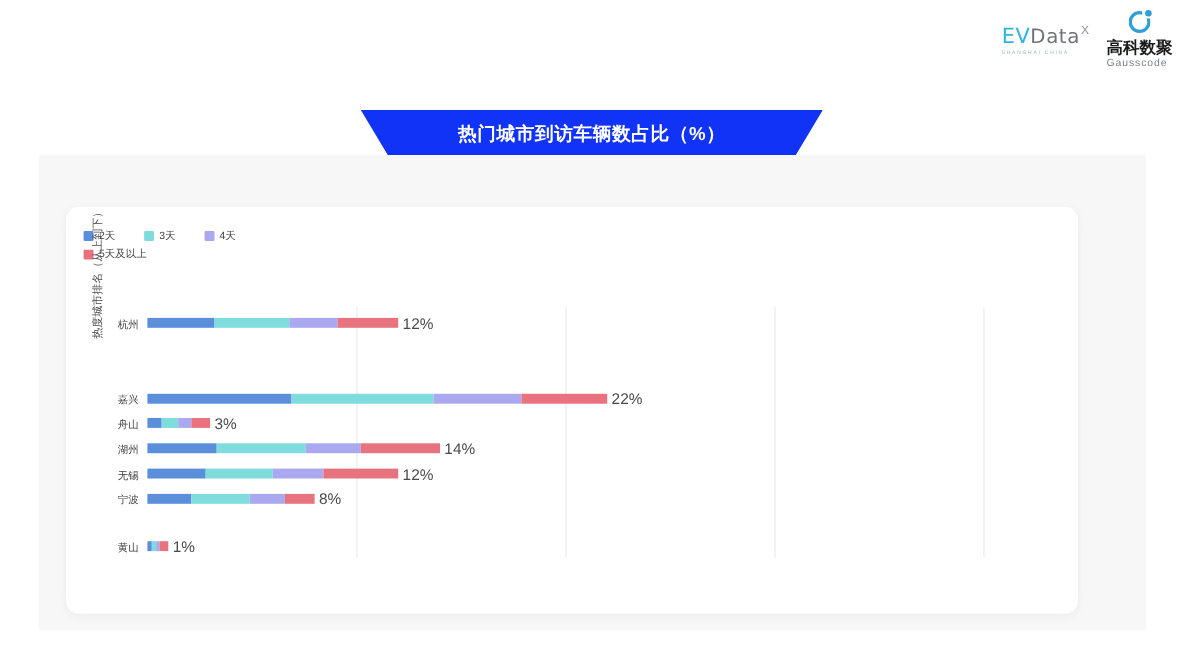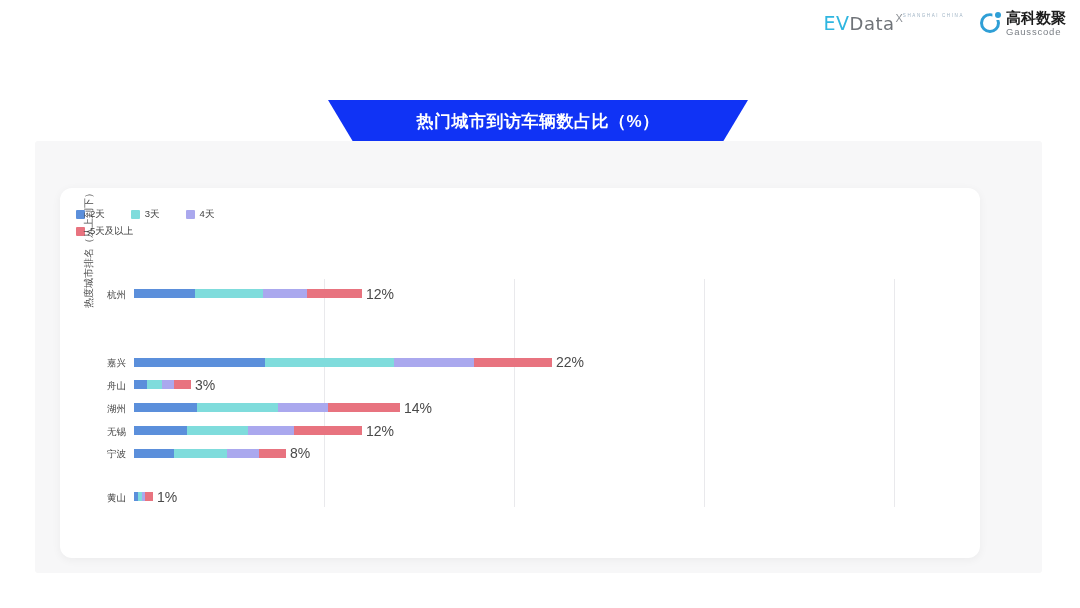--- a/index.html
+++ b/index.html
@@ -5,31 +5,31 @@
   html,body{margin:0;padding:0;}
   body{
     width:1080px;height:608px;background:#ffffff;
     font-family:"Liberation Sans","DejaVu Sans",sans-serif;
     overflow:hidden;position:relative;
   }
 
   
   .logo-bar{position:absolute;top:10px;right:14px;display:flex;align-items:center;gap:16px;}
 
-  .evdata{display:flex;align-items:flex-start;}
+  .evdata{display:flex;flex-direction:column;align-items:flex-start;}
   .evdata-word{position:relative;display:flex;align-items:baseline;}
   .ev-ev{font-size:19px;font-weight:400;letter-spacing:.5px;color:#2fb6e0;
          font-family:"DejaVu Sans",sans-serif;}
   .ev-data{font-size:18px;font-weight:400;letter-spacing:.5px;color:#6f7378;
            font-family:"DejaVu Sans",sans-serif;}
   .ev-x{font-size:11px;color:#8d9196;margin-left:1px;position:relative;top:-8px;}
   .ev-sub{font-size:4.5px;letter-spacing:1.6px;color:#9fb3c4;margin-top:1px;
           text-transform:uppercase;}
 
-  .gauss{display:flex;align-items:center;gap:6px;}
+  .gauss{display:flex;align-items:center;gap:6px;flex-direction:column;}
   .gauss-mark{width:20px;height:20px;position:relative;}
   .gauss-mark .ring{
     position:absolute;inset:0;border-radius:50%;
     border:3.4px solid #2f9fd6;
     clip-path:polygon(0 0,62% 0,62% 34%,100% 34%,100% 100%,0 100%);
   }
   .gauss-mark .dot{
     position:absolute;right:-1px;top:-1px;width:6px;height:6px;border-radius:50%;
     background:#2f9fd6;
   }

